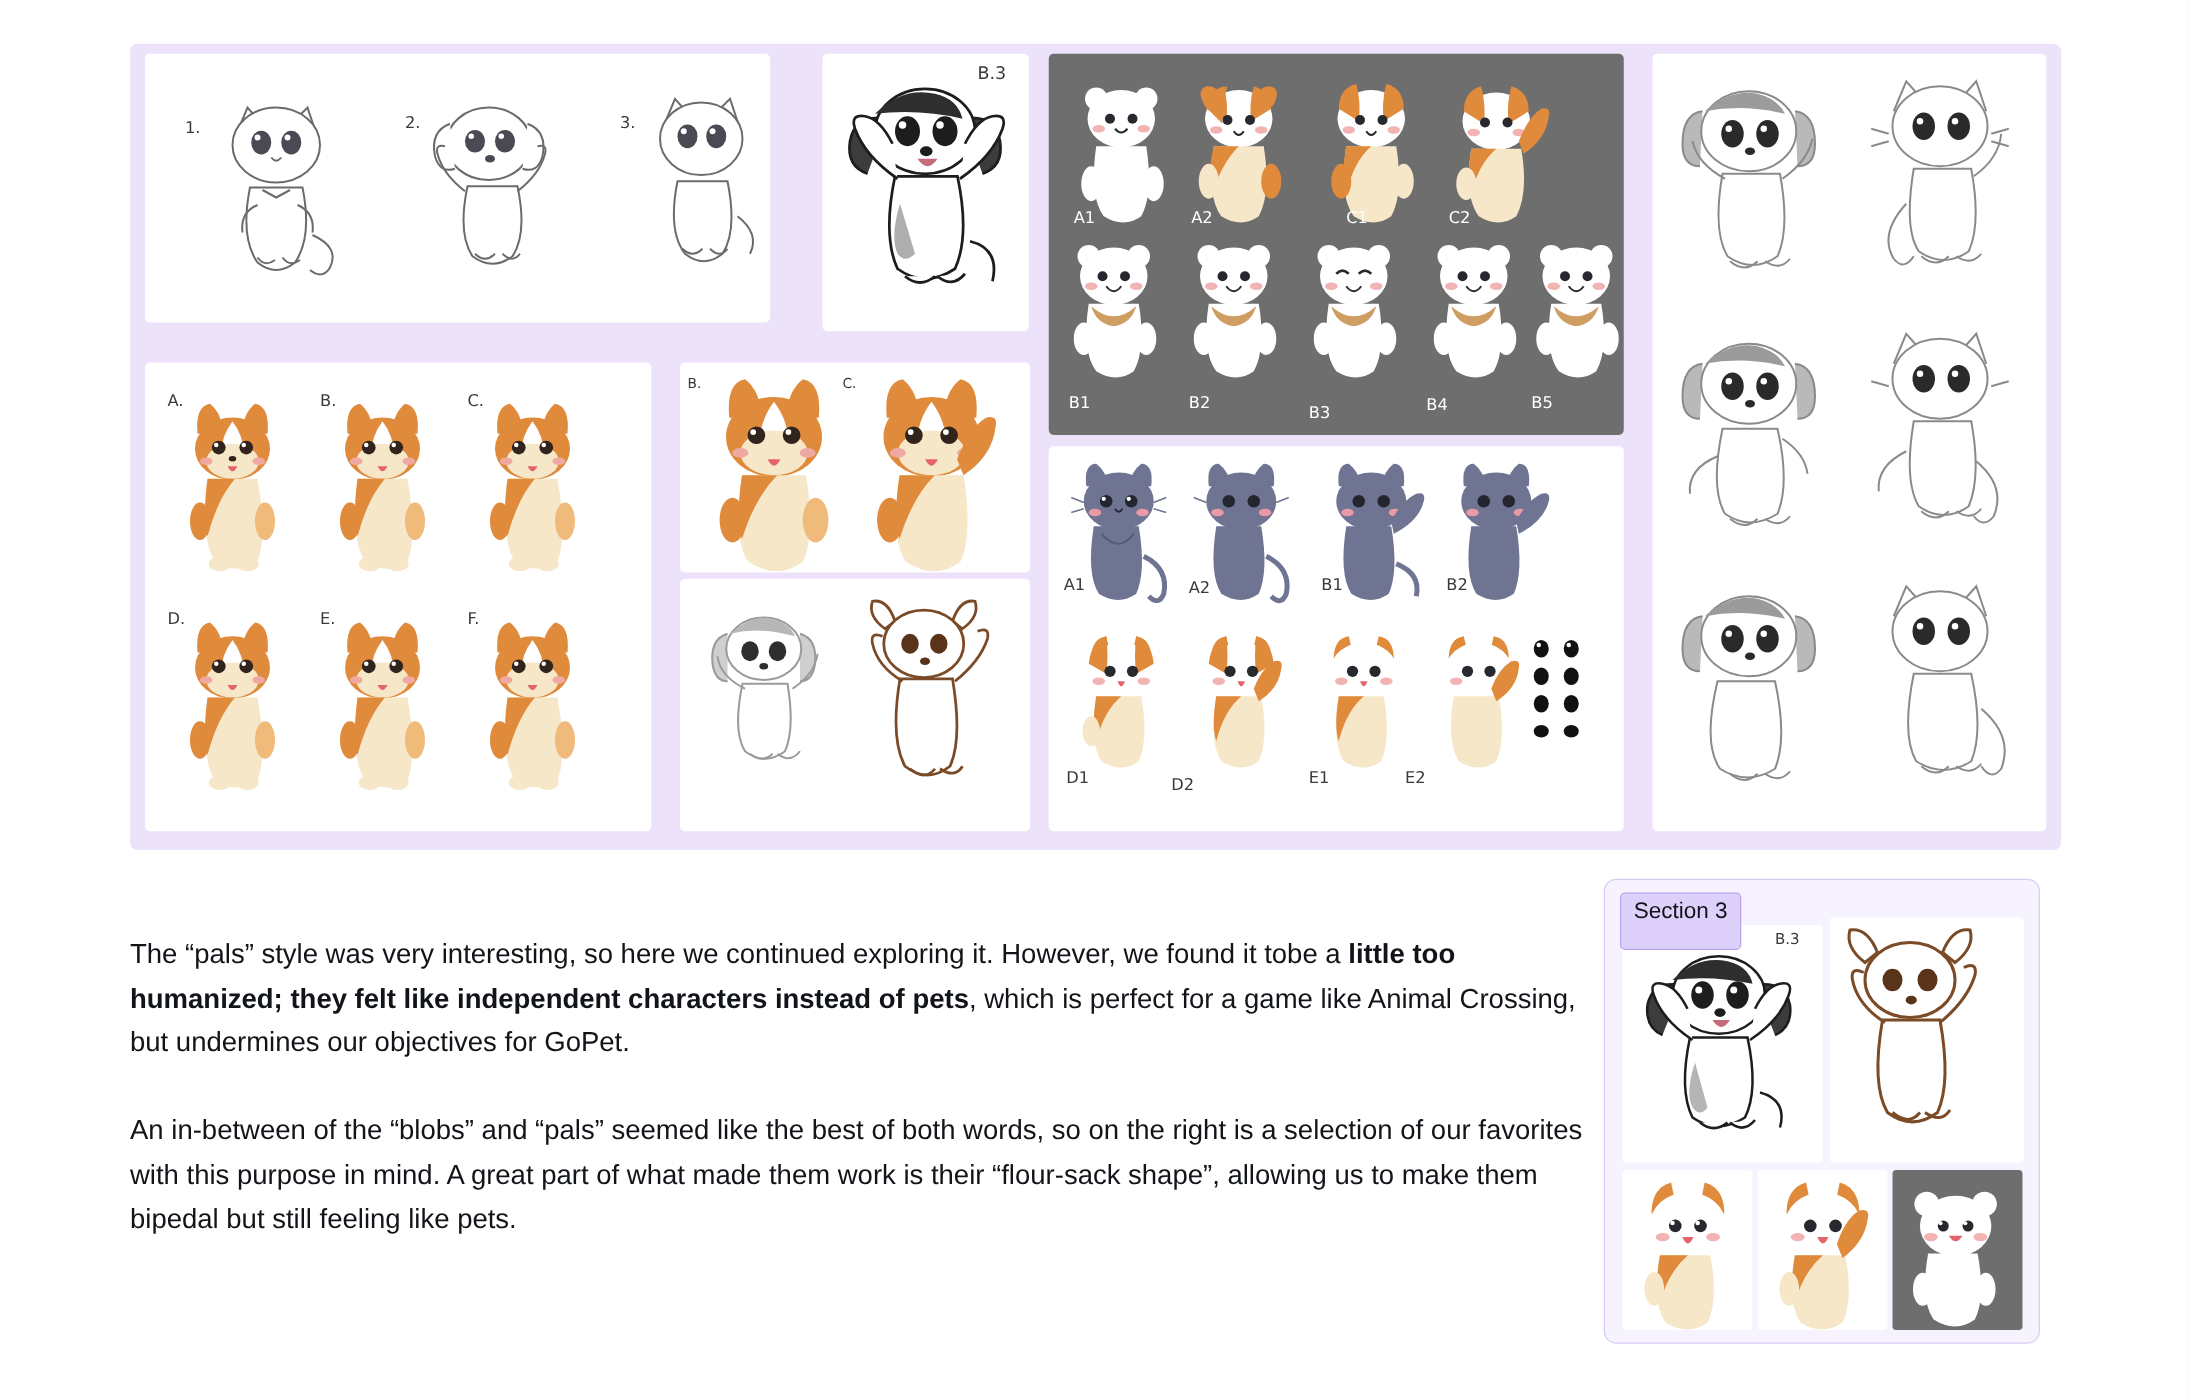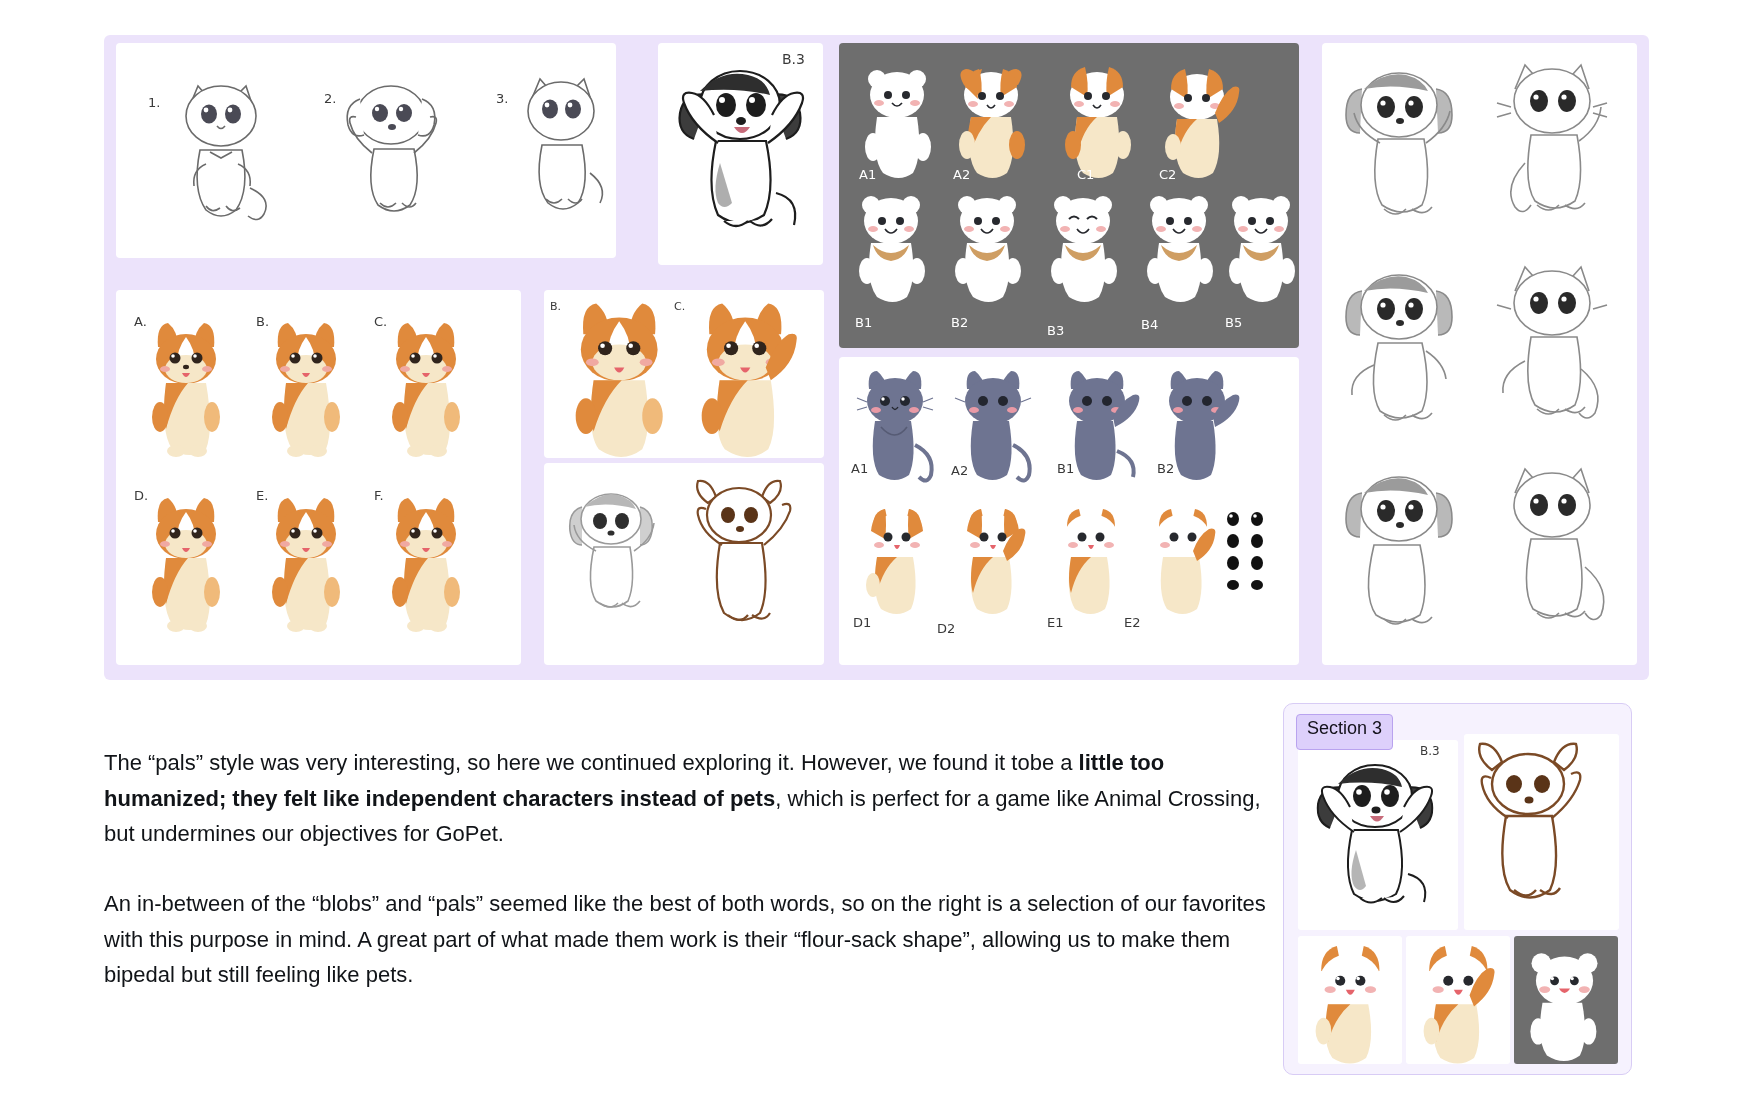--- a/index.html
+++ b/index.html
@@ -54,21 +54,21 @@
     border: 1px solid #d8ccf5;
     border-radius: 10px;
     padding: 10px;
   }
   .section-badge {
     position: absolute;
     left: 12px; top: 10px;
     background: #ddd0fb;
     border: 1px solid #b9a3ef;
     border-radius: 4px;
-    padding: 3px 10px 10px;
+    padding: 3px 10px 20px;
     font-size: 18px;
     color: #13111a;
     z-index: 5;
   }
   .sc-tile {
     position: absolute;
     background: #ffffff;
     border-radius: 3px;
     overflow: hidden;
   }

